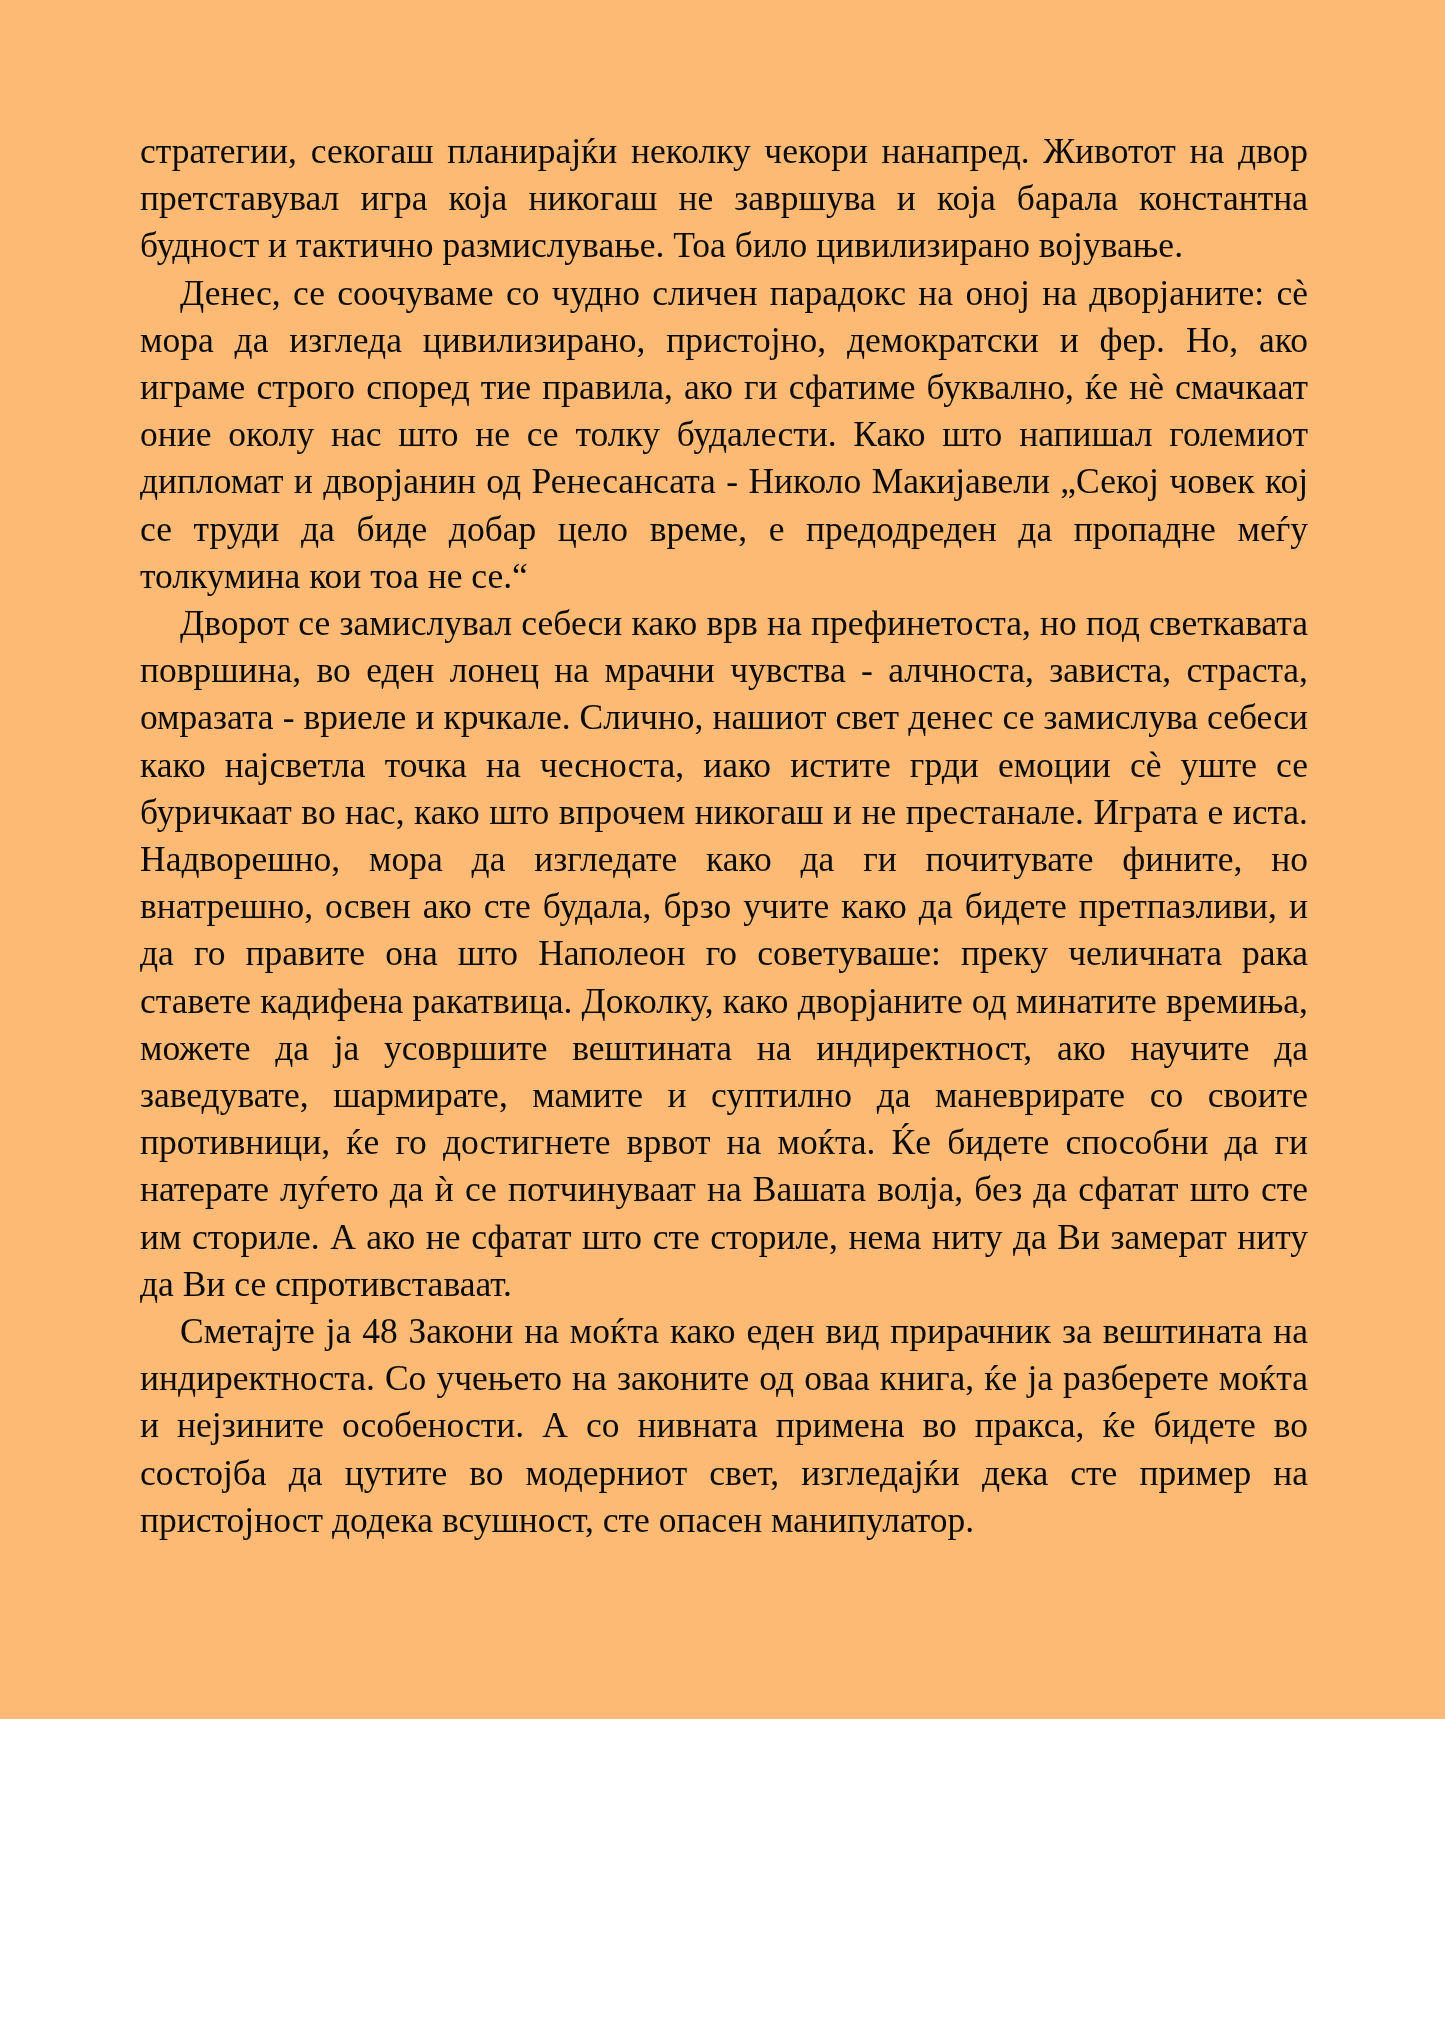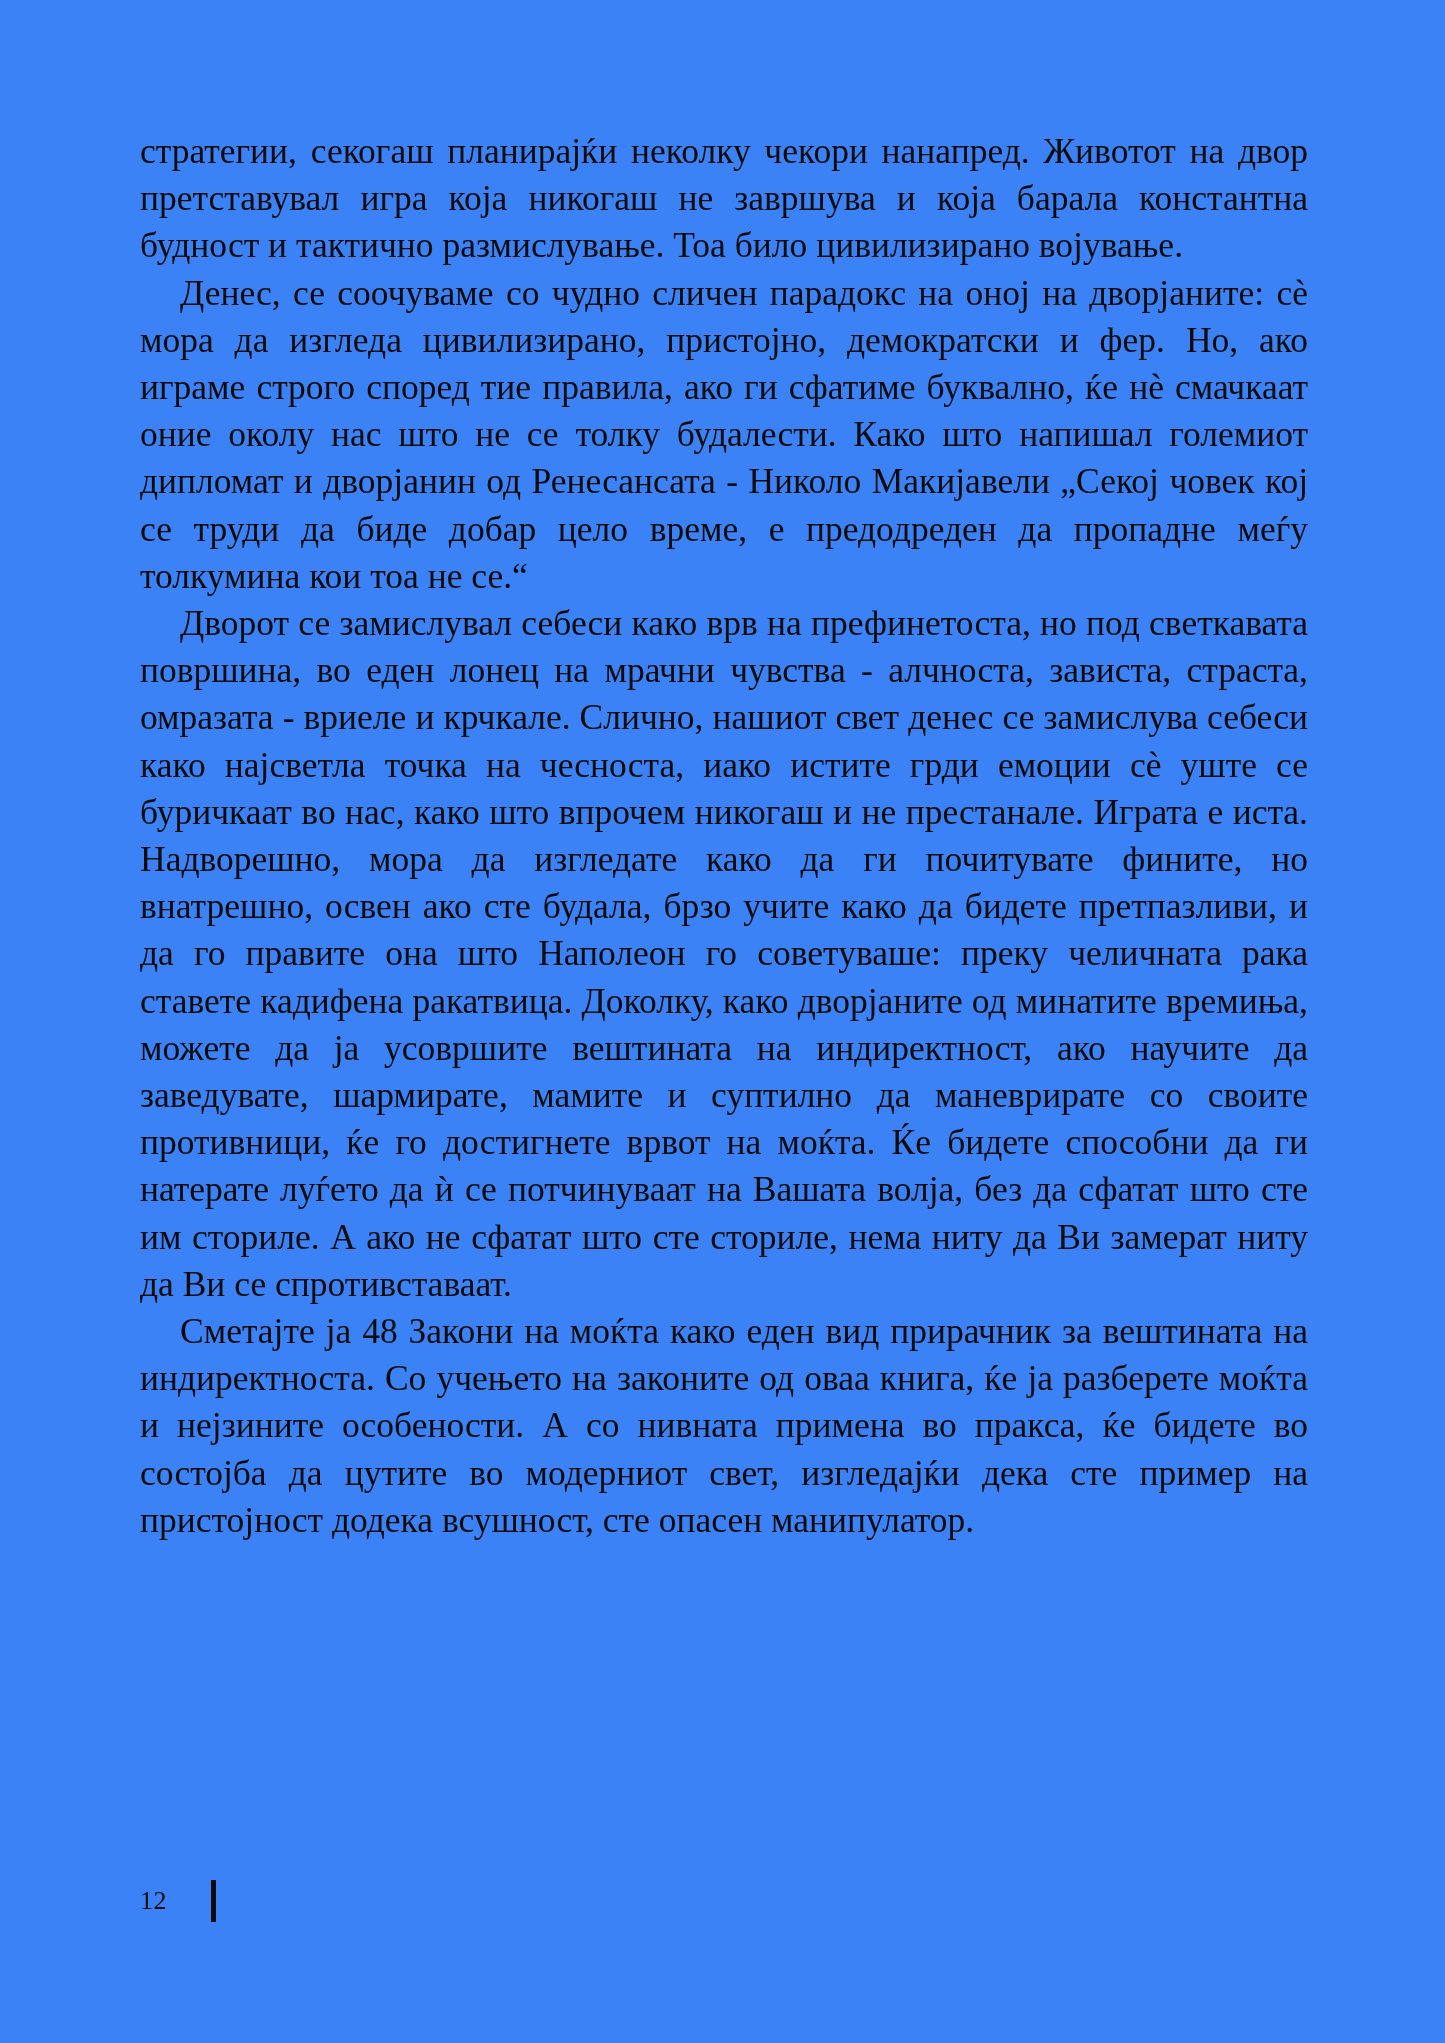--- a/index.html
+++ b/index.html
@@ -3,22 +3,22 @@
 <meta charset="utf-8">
 <style>
   html, body {
     margin: 0;
     padding: 0;
     background: #ffffff;
   }
   .page {
     position: relative;
     width: 1445px;
-    height: 2043px;
-    background: #3b82f6;
+    height: 1719px;
+    background: #fdba74;
     overflow: hidden;
     box-sizing: border-box;
   }
   .textblock {
     position: absolute;
     left: 140px;
     top: 128px;
     width: 1168px;
   }
   .para {

